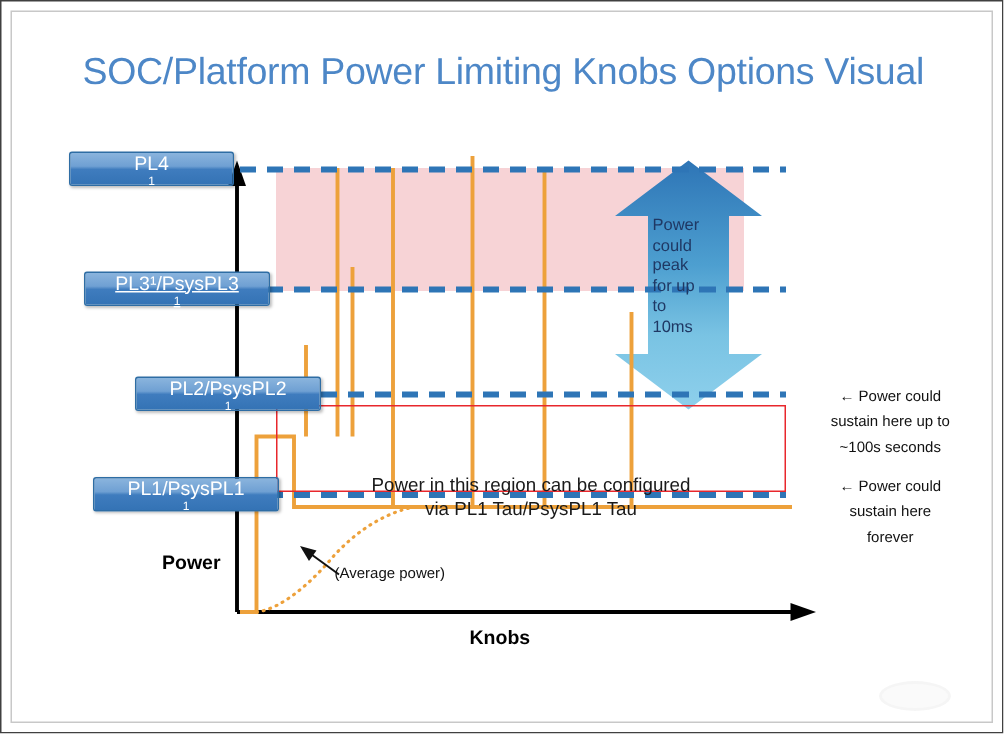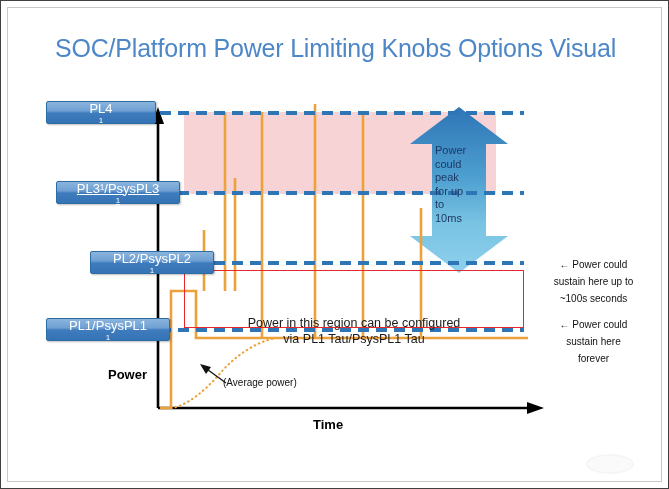--- a/index.html
+++ b/index.html
@@ -199,34 +199,34 @@
   <div class="pl-box" style="left:48px;top:173px;width:124px;text-decoration:underline;">
     <span>PL3¹/PsysPL3</span>
         <sup>1</sup>
   </div>
 
   <div class="pl-box" style="left:38px;top:243px;width:124px;margin-left:44px;">
     <span>PL2/PsysPL2</span>
         <sup>1</sup>
   </div>
 
-  <div class="pl-box" style="left:38px;top:310px;width:124px;">
+  <div class="pl-box" style="left:54px;top:310px;width:124px;">
     <span>PL1/PsysPL1</span>
         <sup>1</sup>
   </div>
 
   <div class="side-note" style="left:518px;top:248px;width:135px;">← Power could
 sustain here up to
 ~100s seconds</div>
 
   <div class="side-note" style="left:518px;top:308px;width:135px;">← Power could
 sustain here
 forever</div>
 
   <div id="powerlabel" style="left:100px;top:359px;">Power</div>
-  <div id="timelabel" style="left:305px;top:409px;">Time</div>
+  <div id="timelabel" style="left:305px;top:409px;">Knobs</div>
   <div id="avglabel" style="left:215px;top:369px;">(Average power)</div>
 
 
   <div id="watermark"></div>
 
  </div>
 </div>
 
 </body></html>

